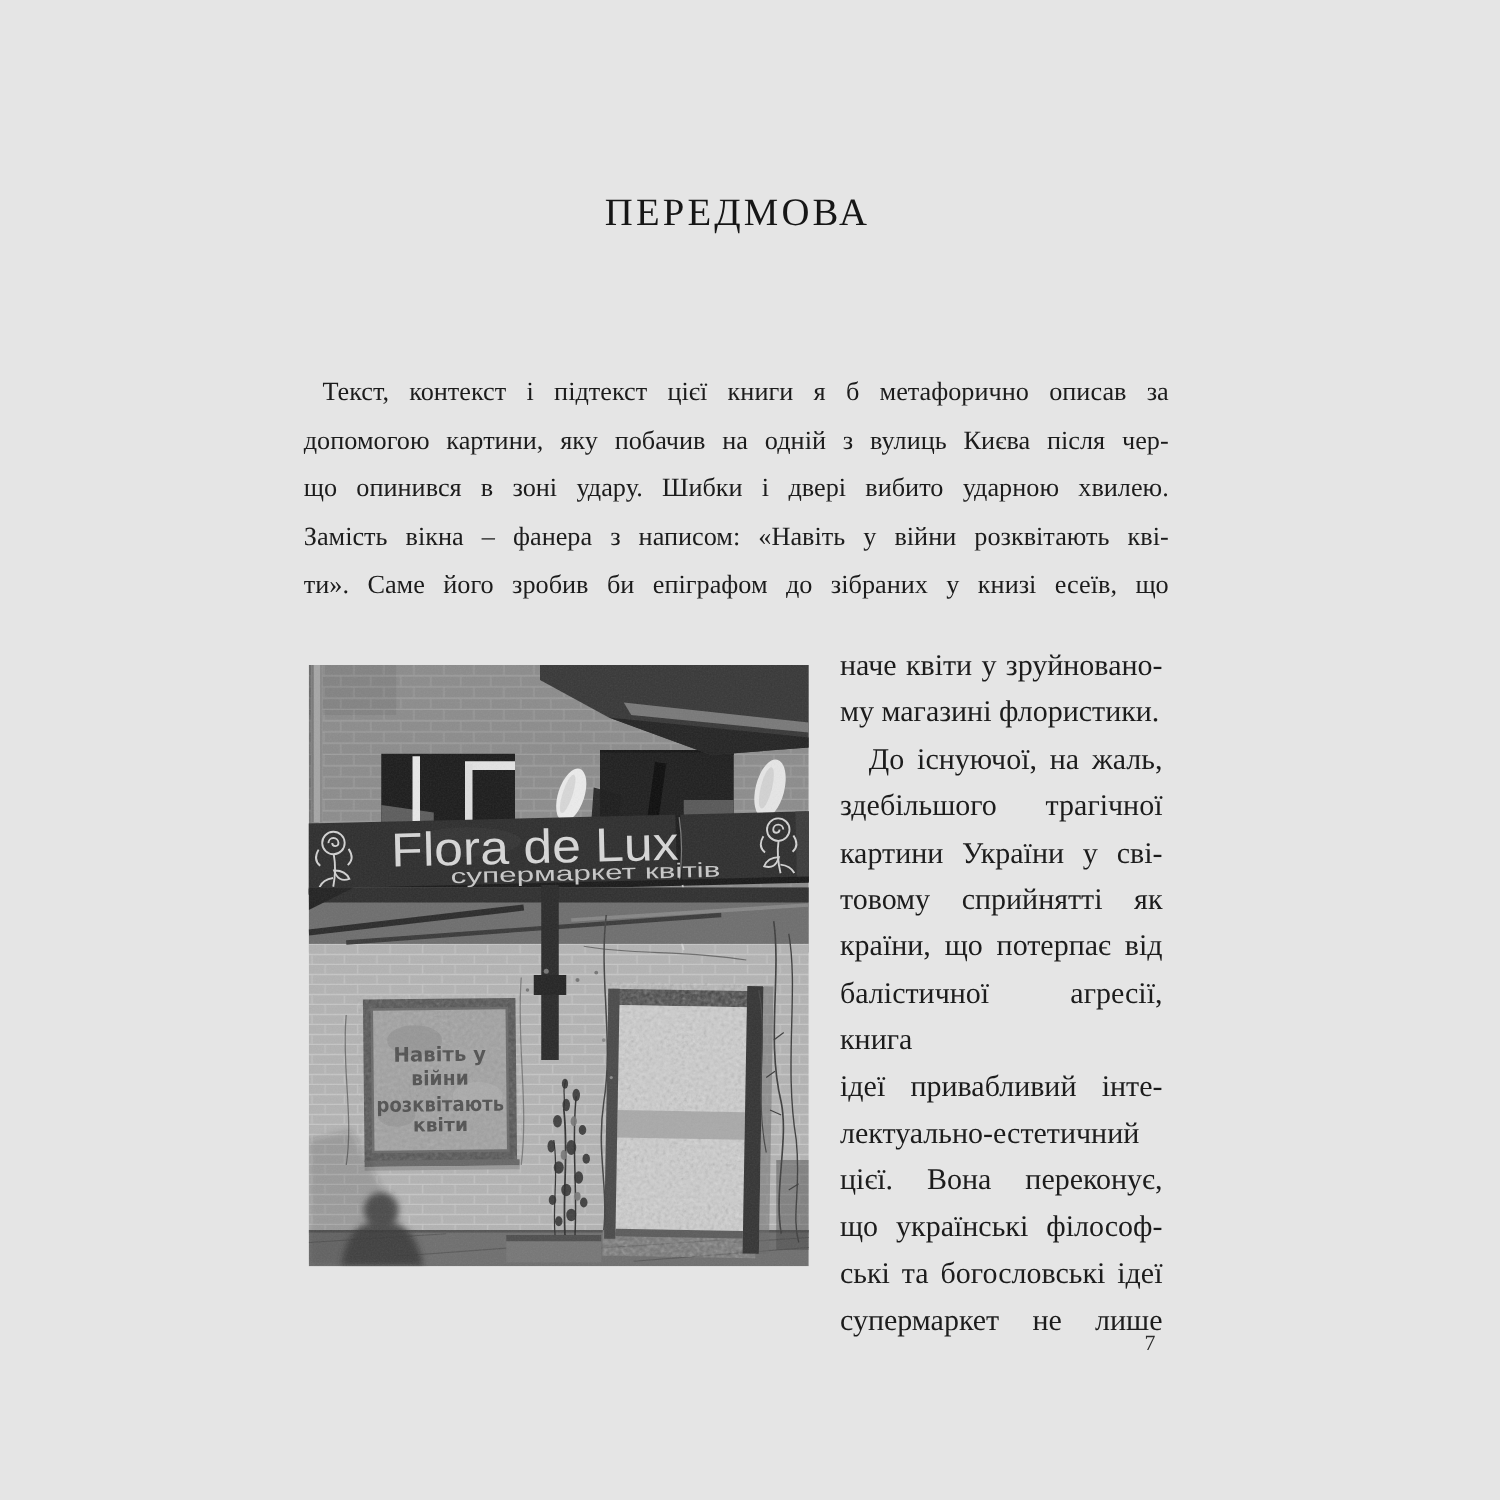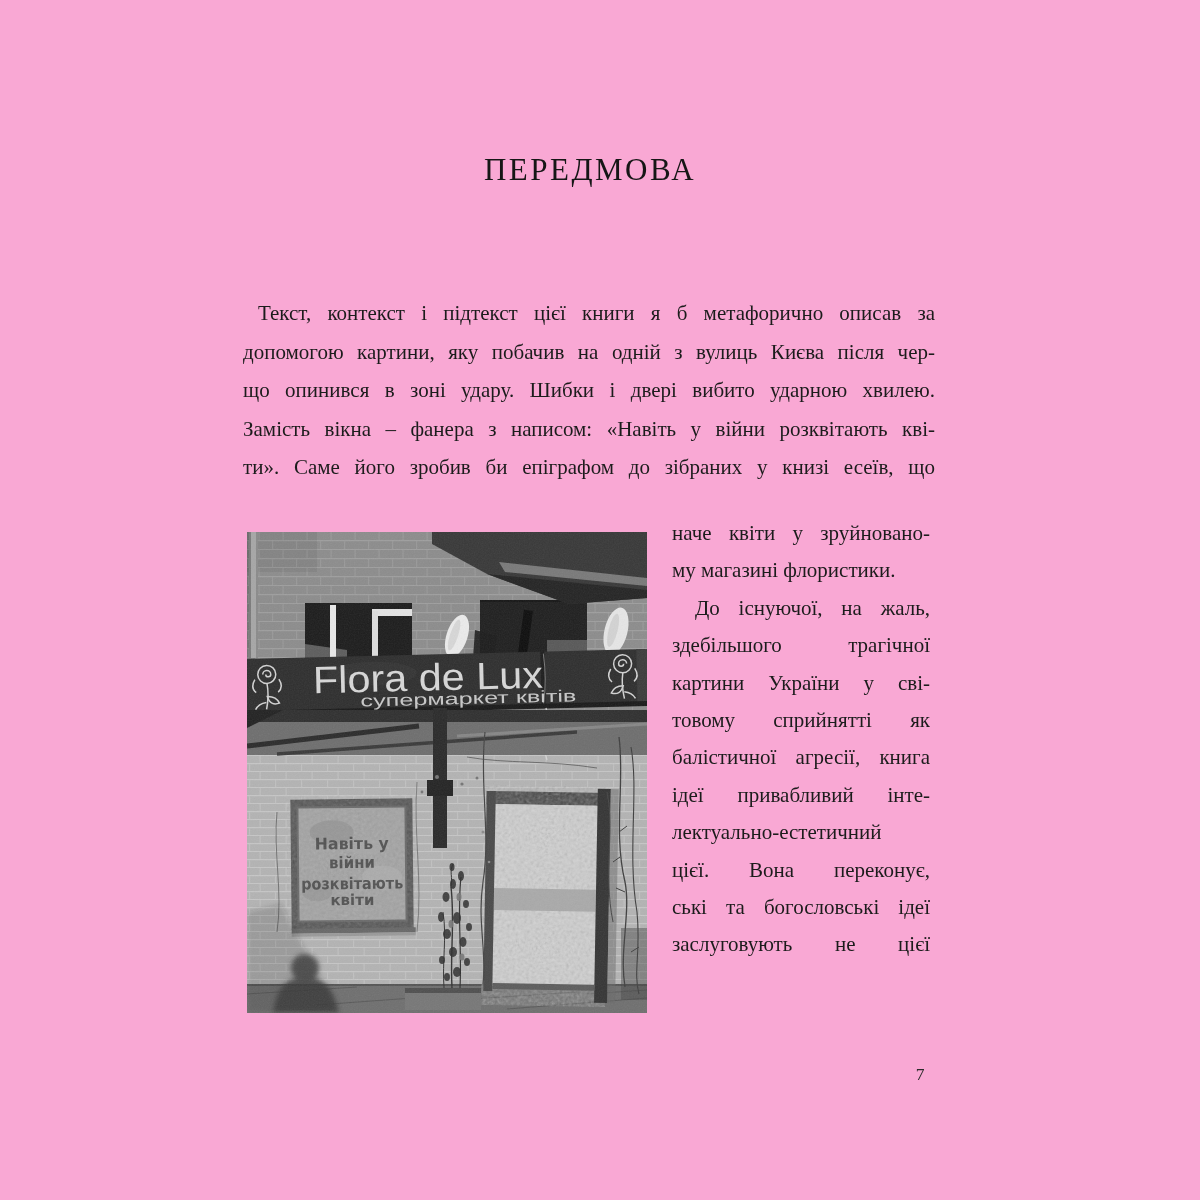--- a/index.html
+++ b/index.html
@@ -1,30 +1,30 @@
 <!DOCTYPE html>
 <html><head>
 <meta charset="utf-8">
 <style>
   html,body{margin:0;padding:0;background:#ffffff;}
   .page{
-    position:relative;width:1200px;height:1200px;background:#f9a8d4;overflow:hidden;
+    position:relative;width:1200px;height:1200px;background:#e5e5e5;overflow:hidden;
     font-family:"Liberation Serif","DejaVu Serif",serif;color:#1d1d1d;
   }
   .chapter-title{
     position:absolute;left:244px;top:152px;width:692px;
     text-align:center;font-size:31px;letter-spacing:2.5px;color:#161616;
   }
   .para{
     position:absolute;left:243px;top:294px;width:692px;
     font-size:21px;line-height:38.5px;color:#1c1c1c;
   }
   .col{
     position:absolute;left:672px;top:515px;width:258px;
-    font-size:21px;line-height:37.4px;color:#1c1c1c;
+    font-size:24px;line-height:37.4px;color:#1c1c1c;
   }
   .tline{text-align:justify;text-align-last:justify;}
   .tline.endp{text-align-last:left;}
   .tline.ind{text-indent:15px;}
   .col .tline.ind{text-indent:23px;}
   .photo-wrap{
     position:absolute;left:247px;top:532px;width:400px;height:481px;
   }
   .pagenum{
     position:absolute;left:884px;top:1064px;width:72px;text-align:center;
@@ -47,26 +47,28 @@
     <div class="tline">ти». Саме його зробив би епіграфом до зібраних у книзі есеїв, що</div>
   </div>
 
   <div class="col">
     <div class="tline">наче квіти у зруйновано-</div>
     <div class="tline endp">му магазині флористики.</div>
     <div class="tline ind">До існуючої, на жаль,</div>
     <div class="tline">здебільшого трагічної</div>
     <div class="tline">картини України у сві-</div>
     <div class="tline">товому сприйнятті як</div>
+    <div class="tline">країни, що потерпає від</div>
     <div class="tline">балістичної агресії, книга</div>
     <div class="tline">ідеї привабливий інте-</div>
     <div class="tline">лектуально-естетичний</div>
     <div class="tline">цієї. Вона переконує,</div>
+    <div class="tline">що українські філософ-</div>
     <div class="tline">ські та богословські ідеї</div>
-    <div class="tline">заслуговують не цієї</div>
+    <div class="tline">супермаркет не лише</div>
   </div>
 
   <div class="photo-wrap">
     <svg viewBox="0 0 400 481" width="400" height="481" xmlns="http://www.w3.org/2000/svg">
       <defs>
         <pattern id="bTop" width="24" height="18" patternUnits="userSpaceOnUse">
           <rect width="24" height="18" fill="#8c8c8c"></rect>
           <rect y="8" width="24" height="1.2" fill="#9e9e9e"></rect>
           <rect y="17" width="24" height="1.2" fill="#9e9e9e"></rect>
           <rect x="11.5" width="1.2" height="8" fill="#989898"></rect>

